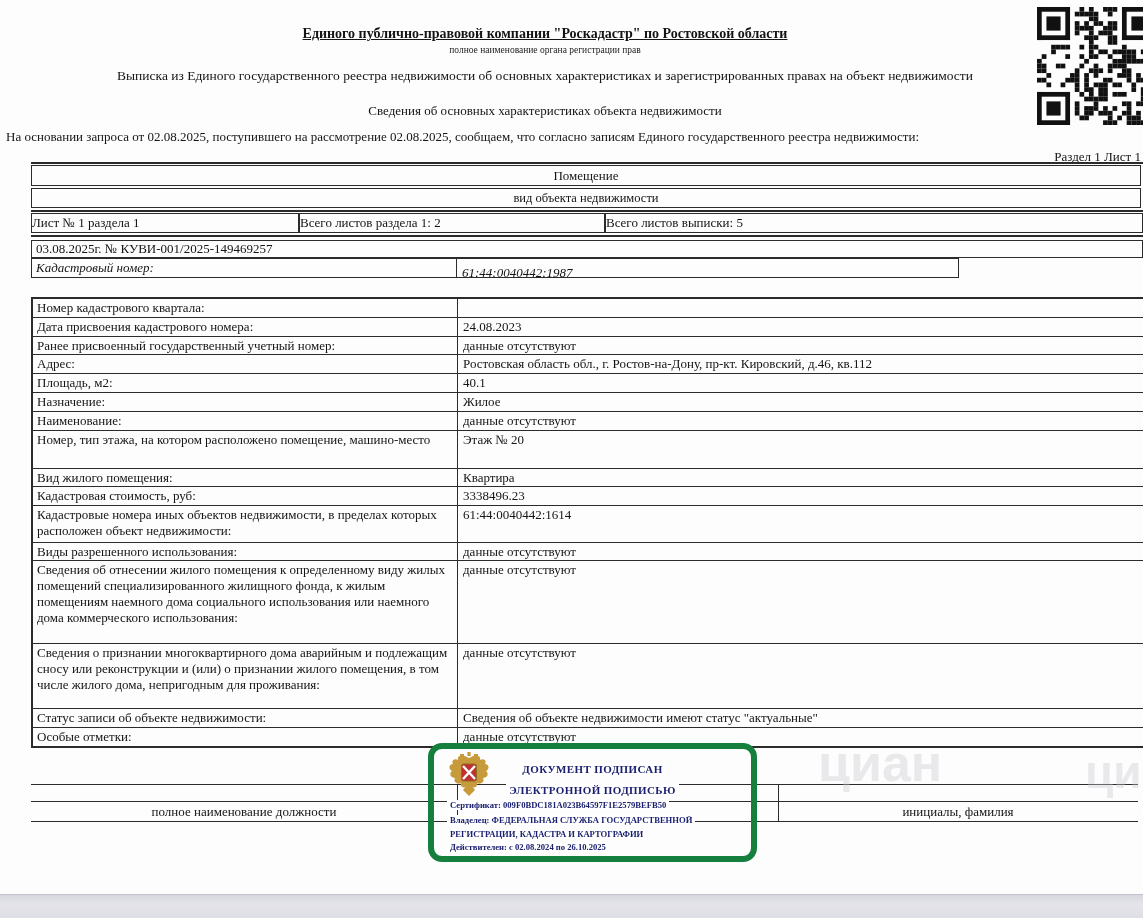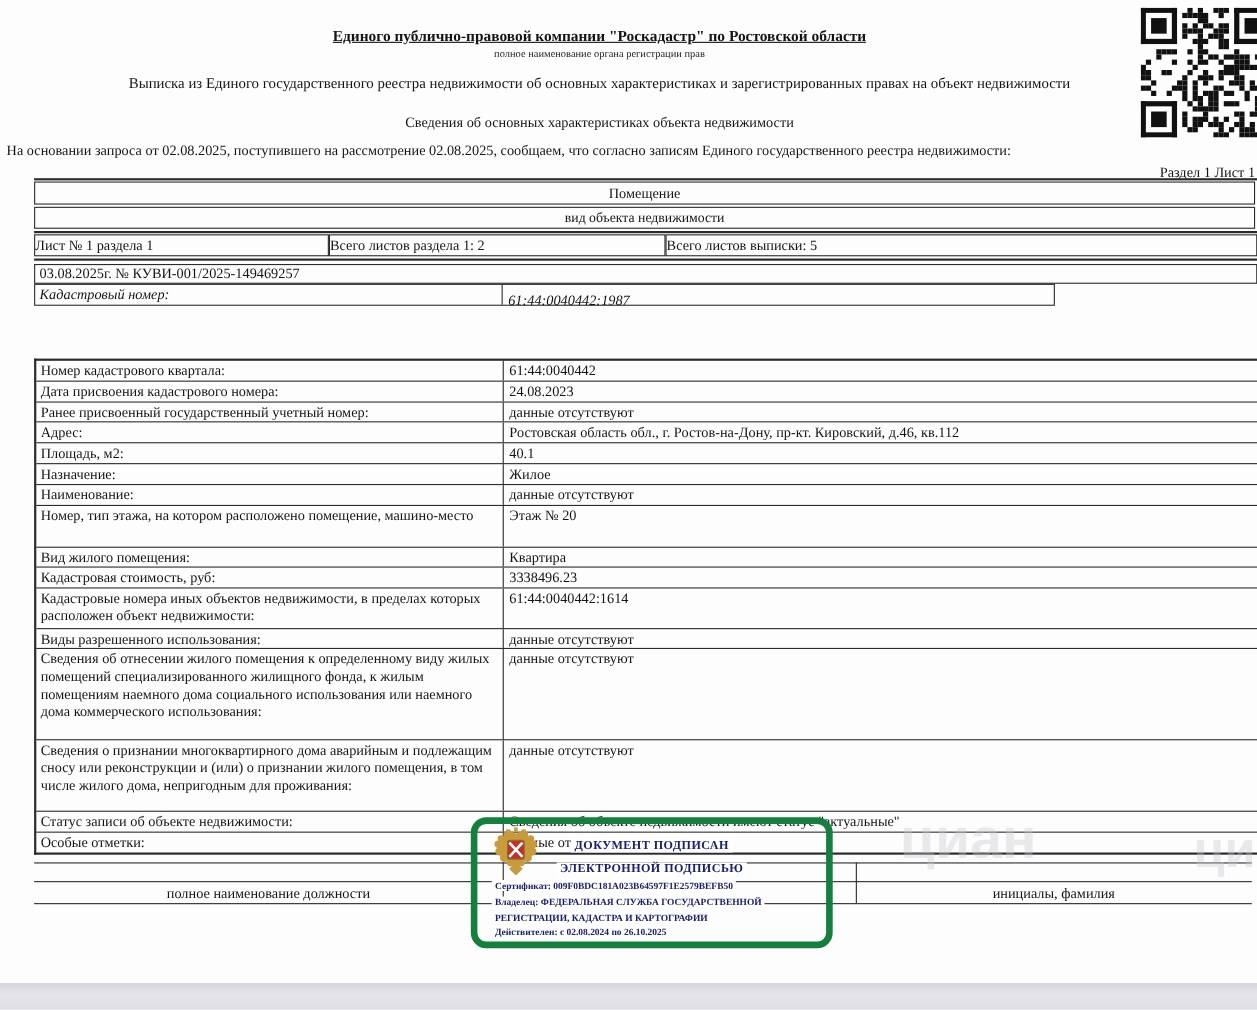--- a/index.html
+++ b/index.html
@@ -27,21 +27,21 @@
   .sheetcells .cell{border:1.5px solid #2b2b2b;box-sizing:border-box;height:20px;line-height:17px;
                     font-size:13px;}
   .row-docnum{top:240px;left:31px;width:1112px;height:18px;line-height:15px;border:1.5px solid #2b2b2b;
               box-sizing:border-box;padding-left:4px;font-size:13px;}
   .row-cadnum{top:257.5px;left:31px;width:928px;height:20px;border:1.5px solid #2b2b2b;box-sizing:border-box;
               display:flex;font-size:13px;font-style:italic;}
   .row-cadnum .lbl{width:425px;border-right:1.5px solid #2b2b2b;box-sizing:border-box;padding:1px 0 0 4px;}
   .row-cadnum .val{flex:1;padding:6px 0 0 5px;}
 
   
-  .main-table{top:297px;left:31px;width:1112px;border:2px solid #2b2b2b;border-right:none;box-sizing:border-box;margin-top:29px;}
+  .main-table{top:297px;left:31px;width:1112px;border:2px solid #2b2b2b;border-right:none;box-sizing:border-box;}
   .trow{display:flex;border-bottom:1.5px solid #2b2b2b;box-sizing:border-box;font-size:13px;}
   .trow:last-child{border-bottom:none;}
   .trow .lbl{width:425px;border-right:1.5px solid #2b2b2b;box-sizing:border-box;
              padding:1px 6px 0 4px;line-height:15.9px;}
   .trow .val{flex:1;padding:1px 0 0 5px;line-height:15.9px;}
   .h19{height:19px;} .h18{height:18px;} .h38{height:38px;} .h37{height:37px;} .h83{height:83px;} .h65{height:65px;}
 
   
   .sigline{border-top:1.5px solid #2b2b2b;height:0;left:31px;width:1107px;}
   .sig-label{font-size:13px;text-align:center;}
@@ -304,21 +304,20 @@
 
   <div class="abs row-docnum">03.08.2025г. № КУВИ-001/2025-149469257</div>
   <div class="abs row-cadnum">
     <div class="lbl">Кадастровый номер:</div>
     <div class="val">61:44:0040442:1987</div>
   </div>
 
   <div class="abs main-table">
     <div class="trow h19">
         <div class="lbl">Номер кадастрового квартала:</div>
-        <div class="val">61:44:0040442</div>
       </div>
     <div class="trow h19">
         <div class="lbl">Дата присвоения кадастрового номера:</div>
         <div class="val">24.08.2023</div>
       </div>
     <div class="trow h18">
         <div class="lbl">Ранее присвоенный государственный учетный номер:</div>
         <div class="val">данные отсутствуют</div>
       </div>
     <div class="trow h19">

